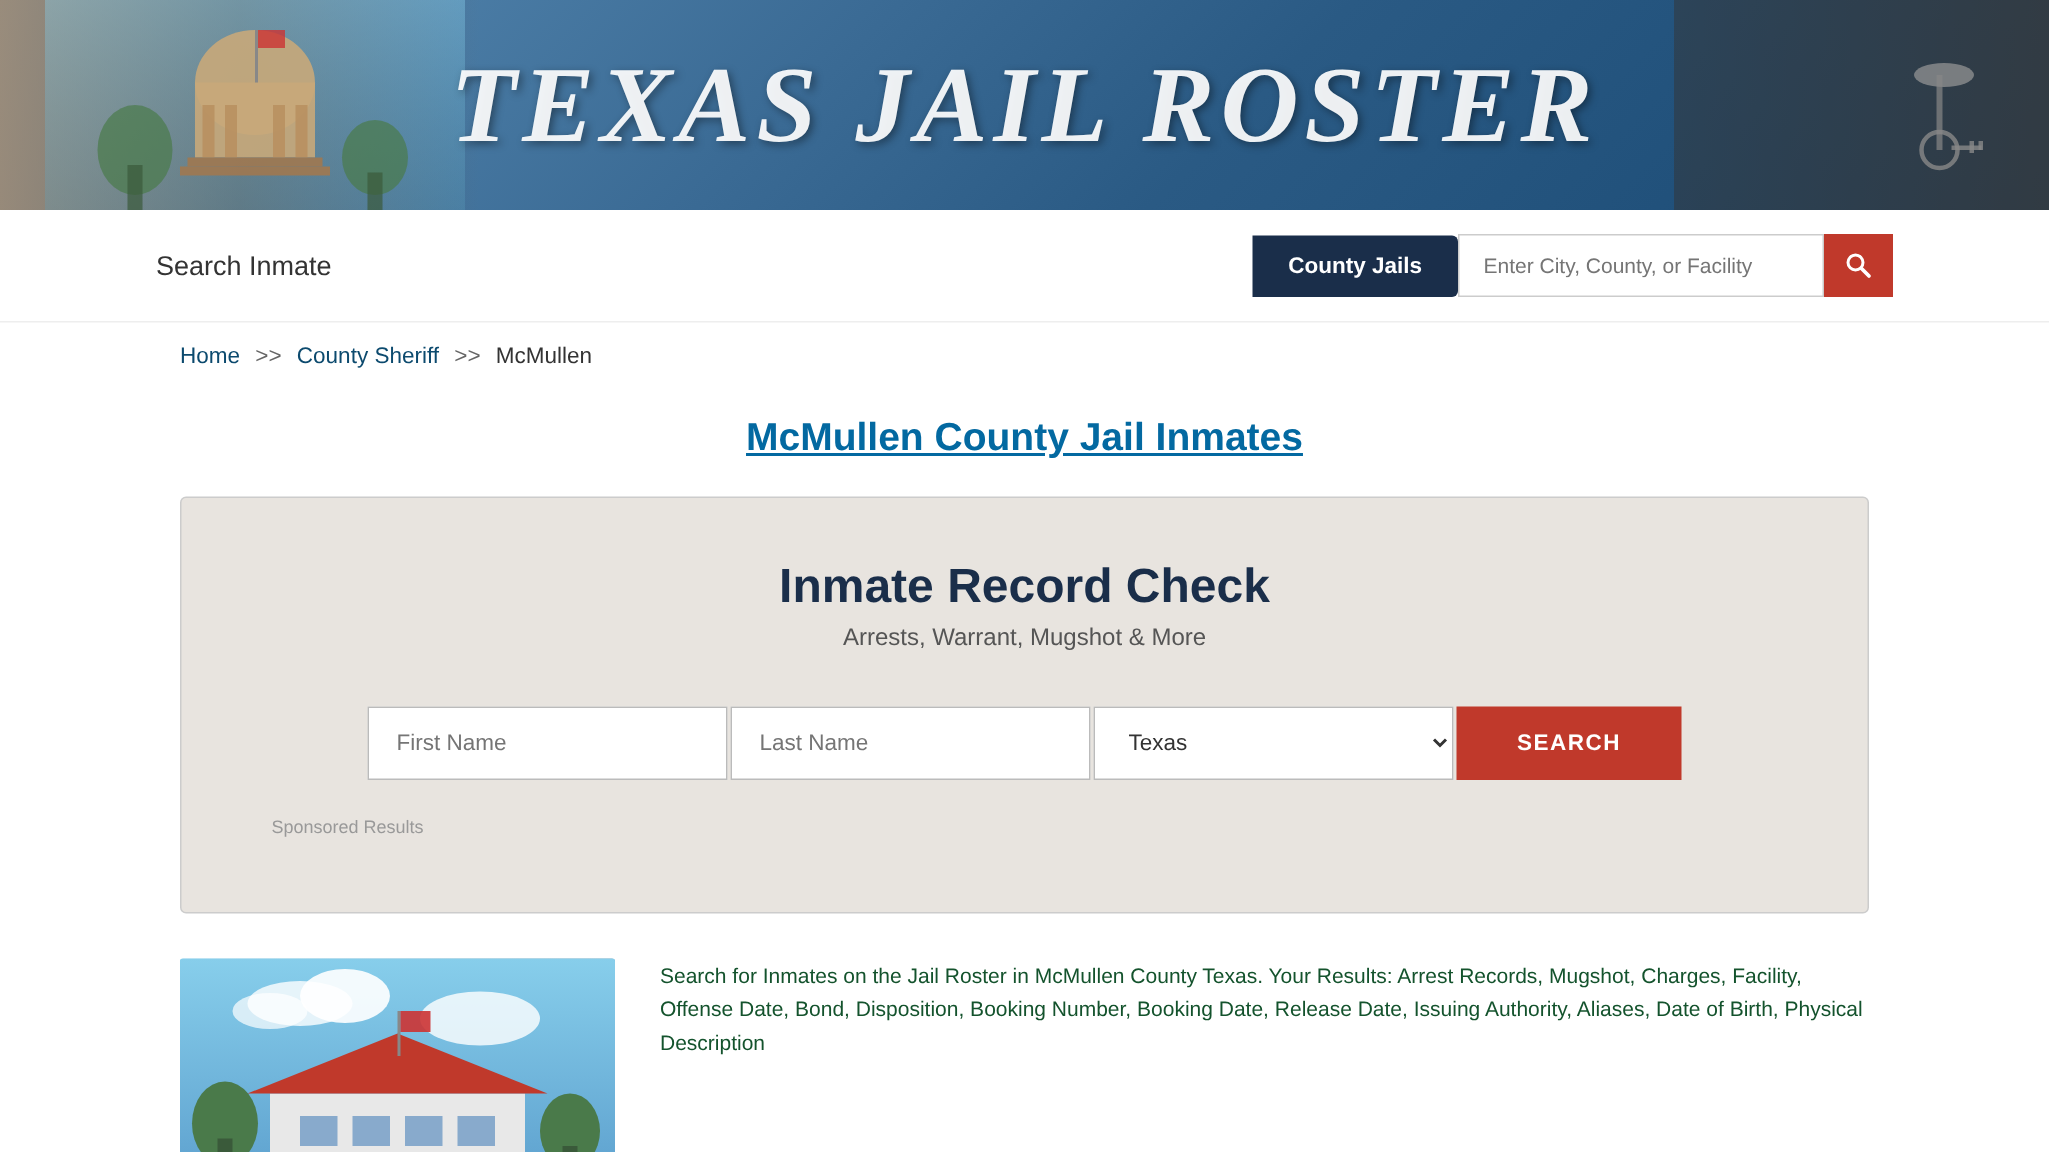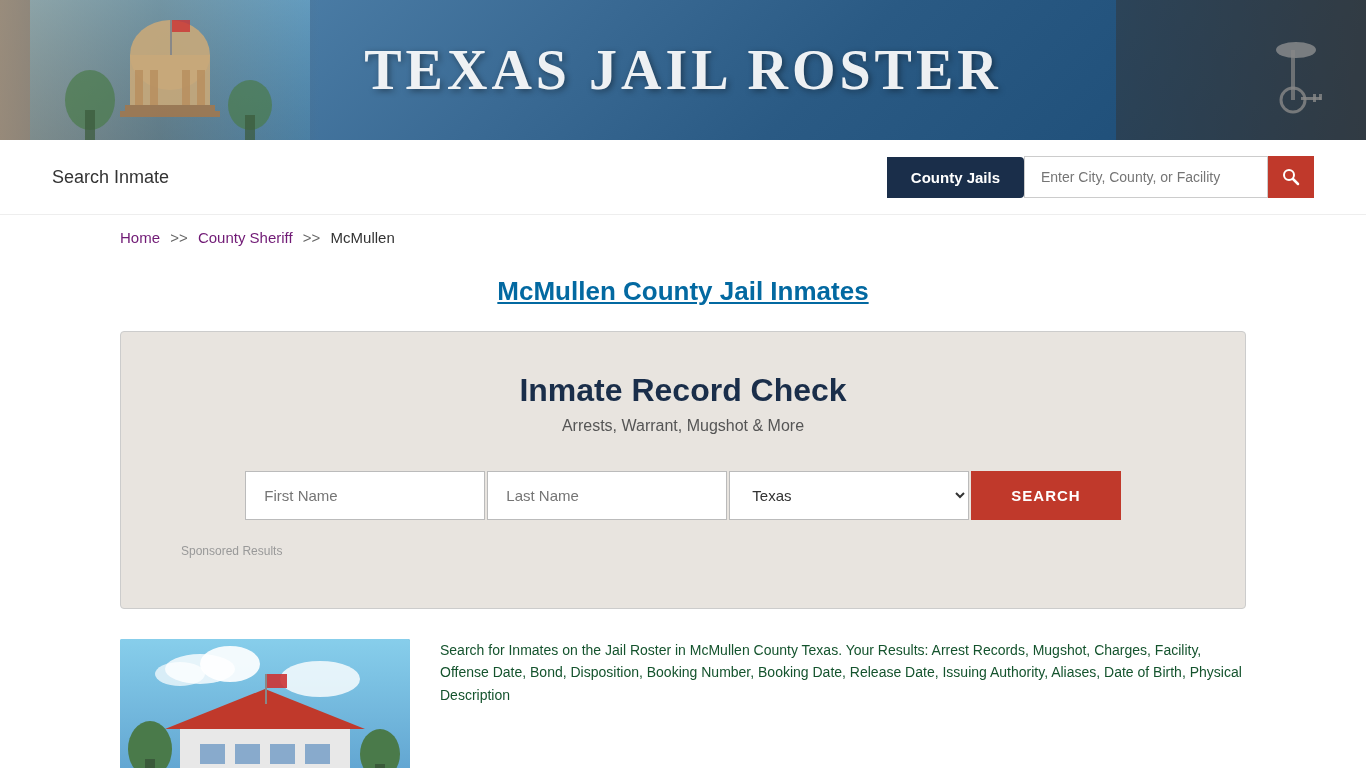--- a/index.html
+++ b/index.html
@@ -10,28 +10,29 @@
       width: 1366px;
       height: 140px;
       background: linear-gradient(135deg, #5a8db5 0%, #3a6a94 40%, #2a5a84 60%, #1a4a74 100%);
       position: relative;
       display: flex;
       align-items: center;
       justify-content: center;
       overflow: hidden;
     }
     .header-banner .banner-title {
-      font-size: 56px;
+      font-size: 72px;
       font-weight: bold;
       color: rgba(255,255,255,0.92);
       letter-spacing: 4px;
       font-family: 'Times New Roman', serif;
       text-shadow: 2px 2px 6px rgba(0,0,0,0.4);
       z-index: 2;
       text-transform: uppercase;
+      font-style: italic;
     }
     .header-banner .capitol-overlay {
       position: absolute;
       left: 0;
       top: 0;
       width: 320px;
       height: 140px;
       background: linear-gradient(to right, rgba(180,140,100,0.7) 0%, rgba(120,90,60,0.5) 50%, transparent 100%);
       z-index: 1;
     }
@@ -52,21 +53,21 @@
       width: 280px;
       height: 140px;
       z-index: 1;
     }
 
     
     .navbar {
       display: flex;
       align-items: center;
       justify-content: space-between;
-      padding: 16px 52px;
+      padding: 16px 104px;
       background: #fff;
       border-bottom: 1px solid #eee;
     }
     .navbar-left {
       font-size: 18px;
       color: #333;
       font-weight: 500;
     }
     .navbar-right {
       display: flex;
@@ -107,21 +108,21 @@
       align-items: center;
       justify-content: center;
     }
 
     
     .breadcrumb {
       padding: 14px 120px;
       font-size: 15px;
     }
     .breadcrumb a {
-      color: #701a75;
+      color: #0c4a6e;
       text-decoration: none;
     }
     .breadcrumb .sep {
       color: #666;
       margin: 0 6px;
     }
     .breadcrumb .current {
       color: #333;
       font-weight: 500;
     }

